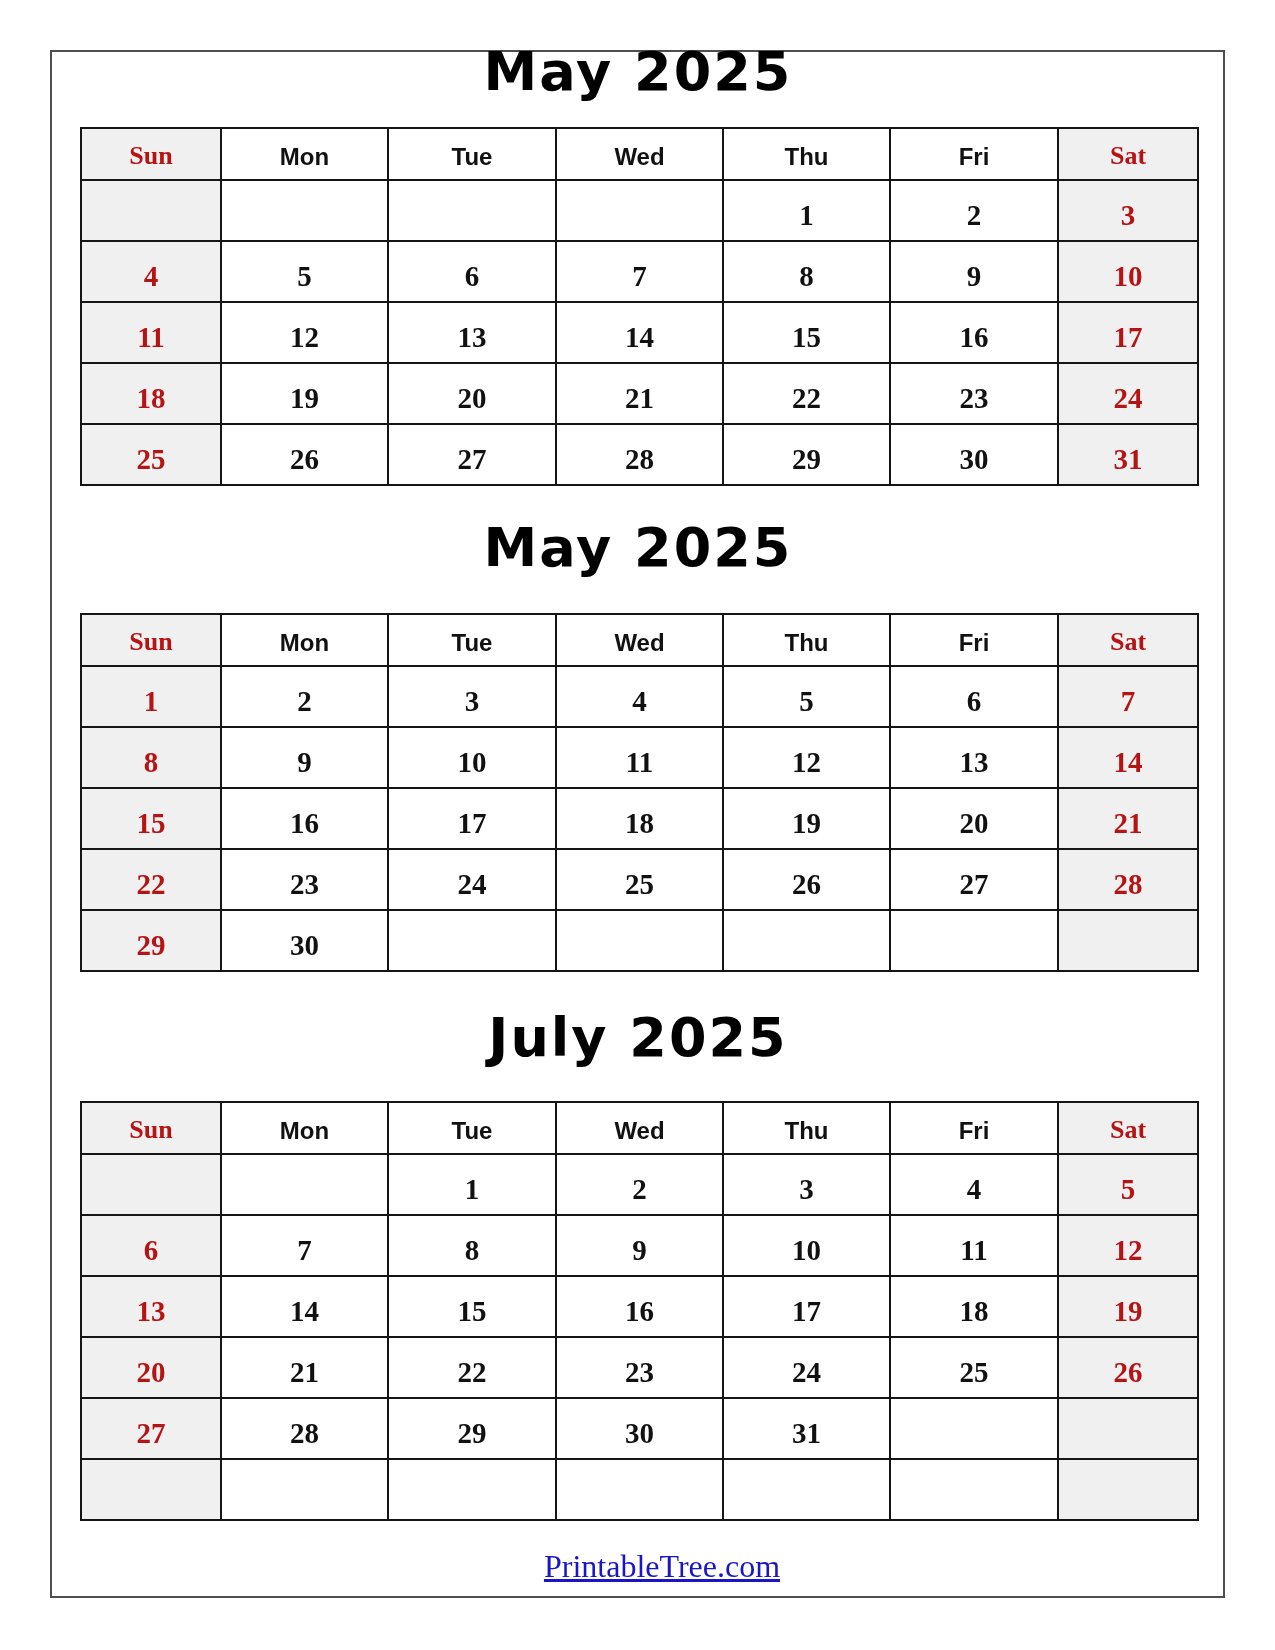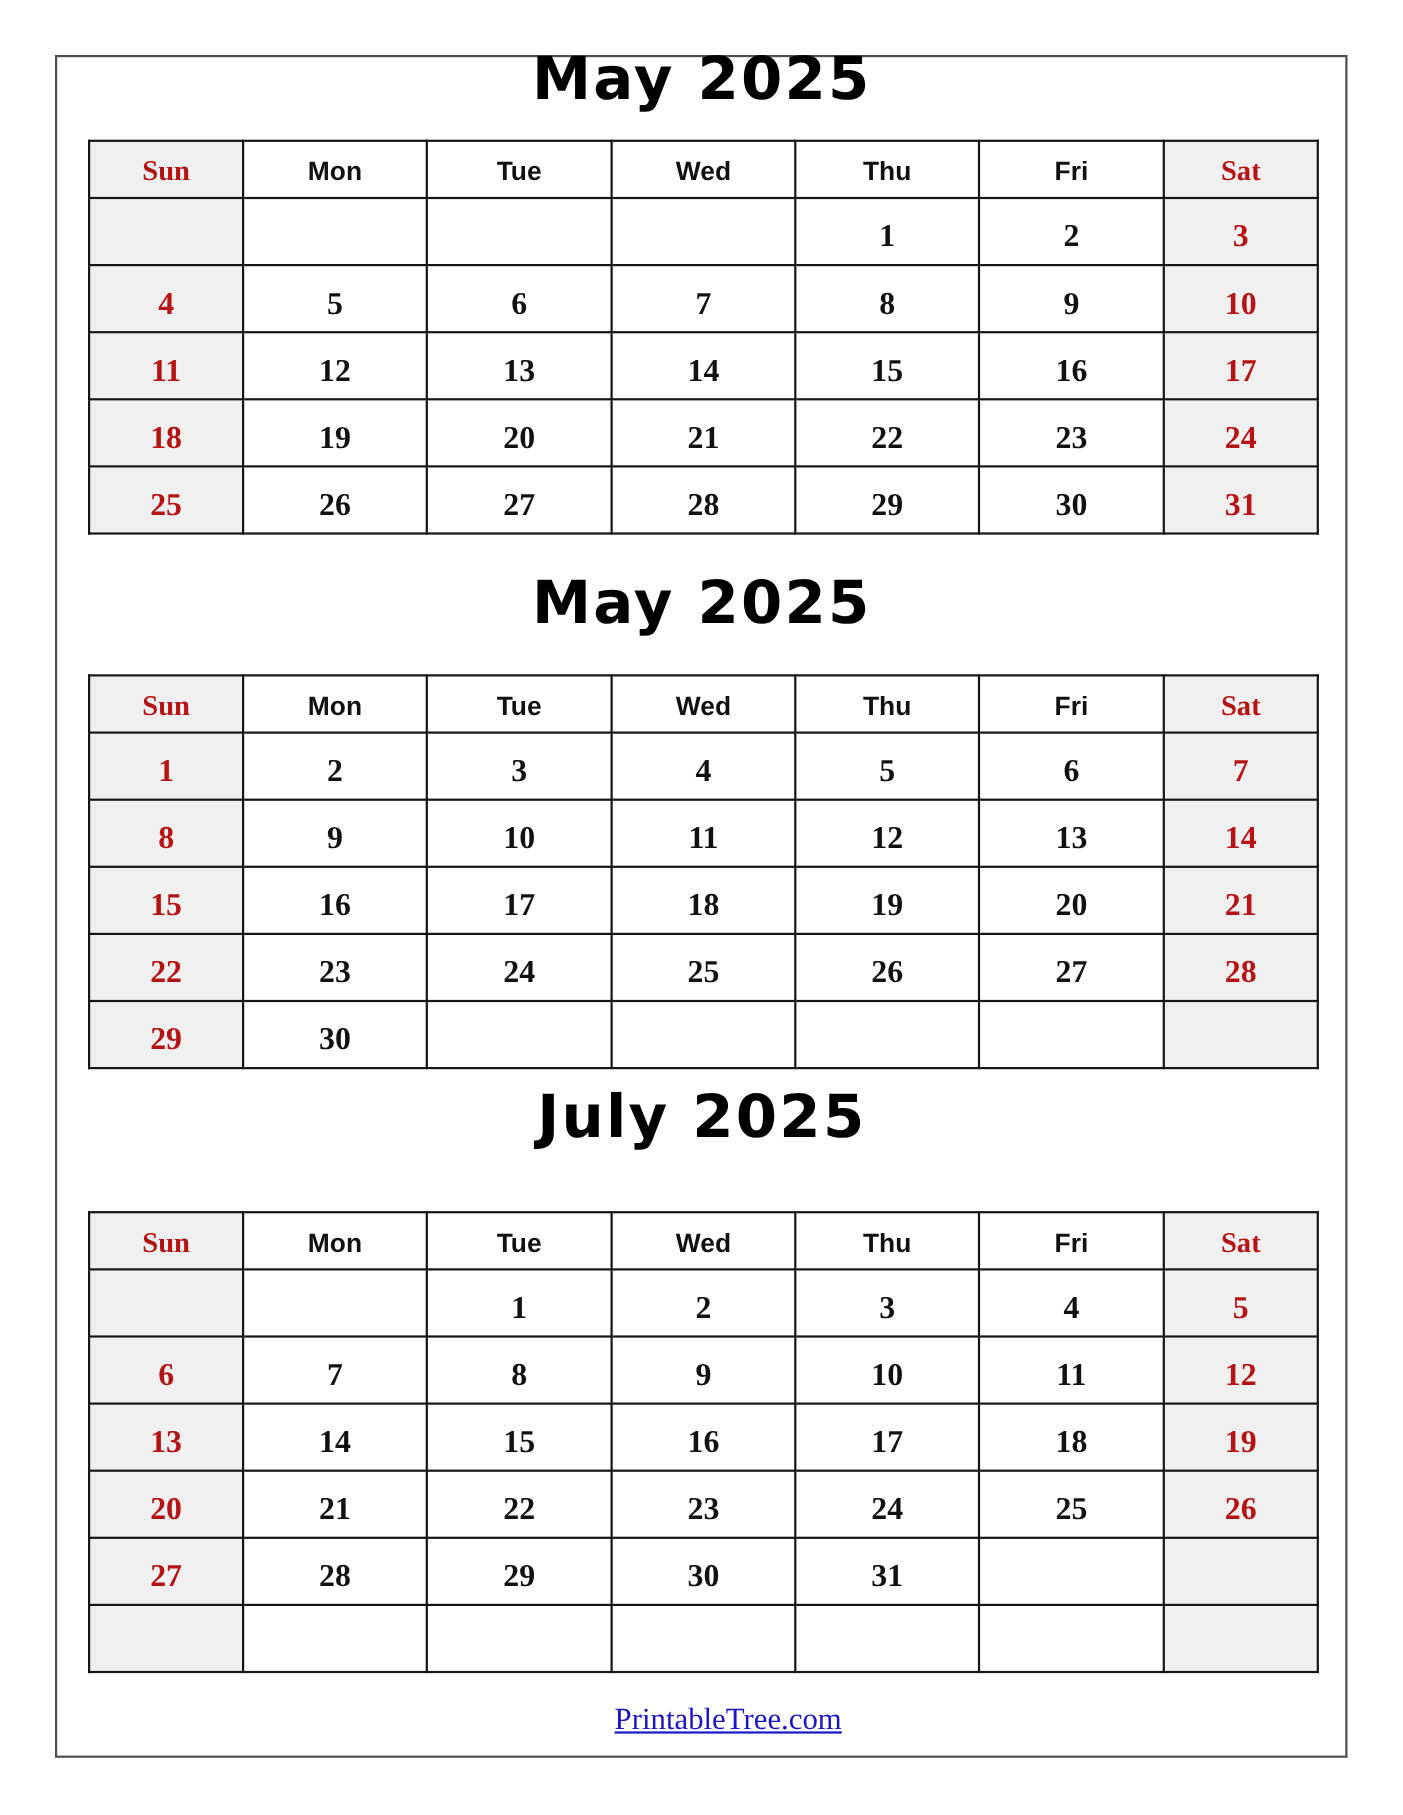--- a/index.html
+++ b/index.html
@@ -28,21 +28,21 @@
     position:absolute; left:51px; width:1174px;
     text-align:center;
     font-family:"DejaVu Sans", sans-serif;
     font-weight:900;
     font-size:54px;
     letter-spacing:2px;
     color:#000;
   }
   .t-may{ top:40px; }
   .t-june{ top:516px; }
-  .t-july{ top:984px; }
+  .t-july{ top:1006px; }
 
   table.cal{
     position:absolute; left:80px;
     border-collapse:collapse;
     table-layout:fixed;
     width:1117px;
     background:#ffffff;
   }
   .cal-may{ top:127px; }
   .cal-june{ top:613px; }
@@ -77,21 +77,21 @@
   .cal-june td, .cal-july td{ height:62px; }
   table.cal .wkend-bg{ background:var(--weekend-bg); }
   table.cal td.wkend{ color:var(--weekend-red); }
 
   .footer{
     position:absolute; left:51px; top:1548px; width:1174px;
     text-align:center;
   }
   .footer a{
     font-family:"Liberation Serif", serif;
-    font-size:28px;
+    font-size:32px;
     color:var(--link-blue);
     text-decoration:underline;
     cursor:pointer;
     margin-left:48px;
   }
 </style>
 </head>
 <body>
 
 <div class="page">

